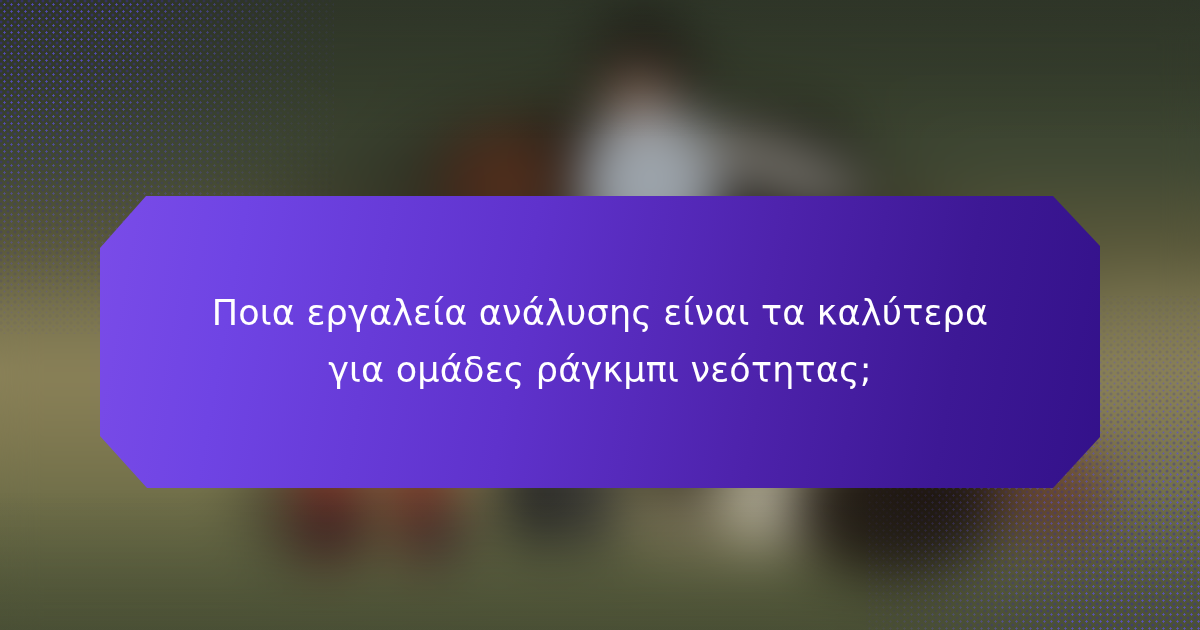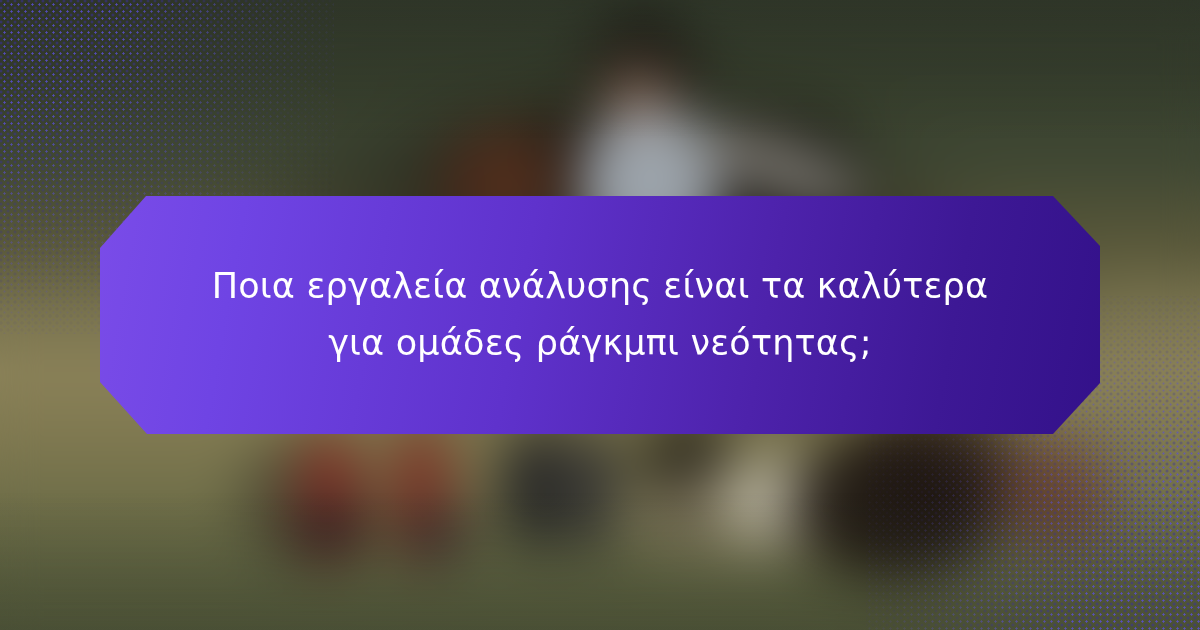--- a/index.html
+++ b/index.html
@@ -121,21 +121,21 @@
     -webkit-mask-image: radial-gradient(circle at 100% 100%, #000 0%, #000 26%, rgba(0,0,0,.55) 46%, rgba(0,0,0,.12) 68%, transparent 86%);
     mask-image: radial-gradient(circle at 100% 100%, #000 0%, #000 26%, rgba(0,0,0,.55) 46%, rgba(0,0,0,.12) 68%, transparent 86%);
   }
 
   
   .banner {
     position: absolute;
     left: 100px;
     top: 196px;
     width: 1000px;
-    height: 238px;
+    height: 292px;
     background: linear-gradient(100deg, #7a4ce8 0%, #6f44e4 14%, #5f32cc 42%, #4d22ab 66%, #3d1895 84%, #33118a 100%);
     -webkit-clip-path: polygon(46px 0, calc(100% - 47px) 0, 100% 50px, 100% calc(100% - 51px), calc(100% - 47px) 100%, 47px 100%, 0 calc(100% - 52px), 0 52px);
     clip-path: polygon(46px 0, calc(100% - 47px) 0, 100% 50px, 100% calc(100% - 51px), calc(100% - 47px) 100%, 47px 100%, 0 calc(100% - 52px), 0 52px);
     display: flex;
     align-items: center;
     justify-content: center;
   }
 
   .banner-text {
     width: 860px;

